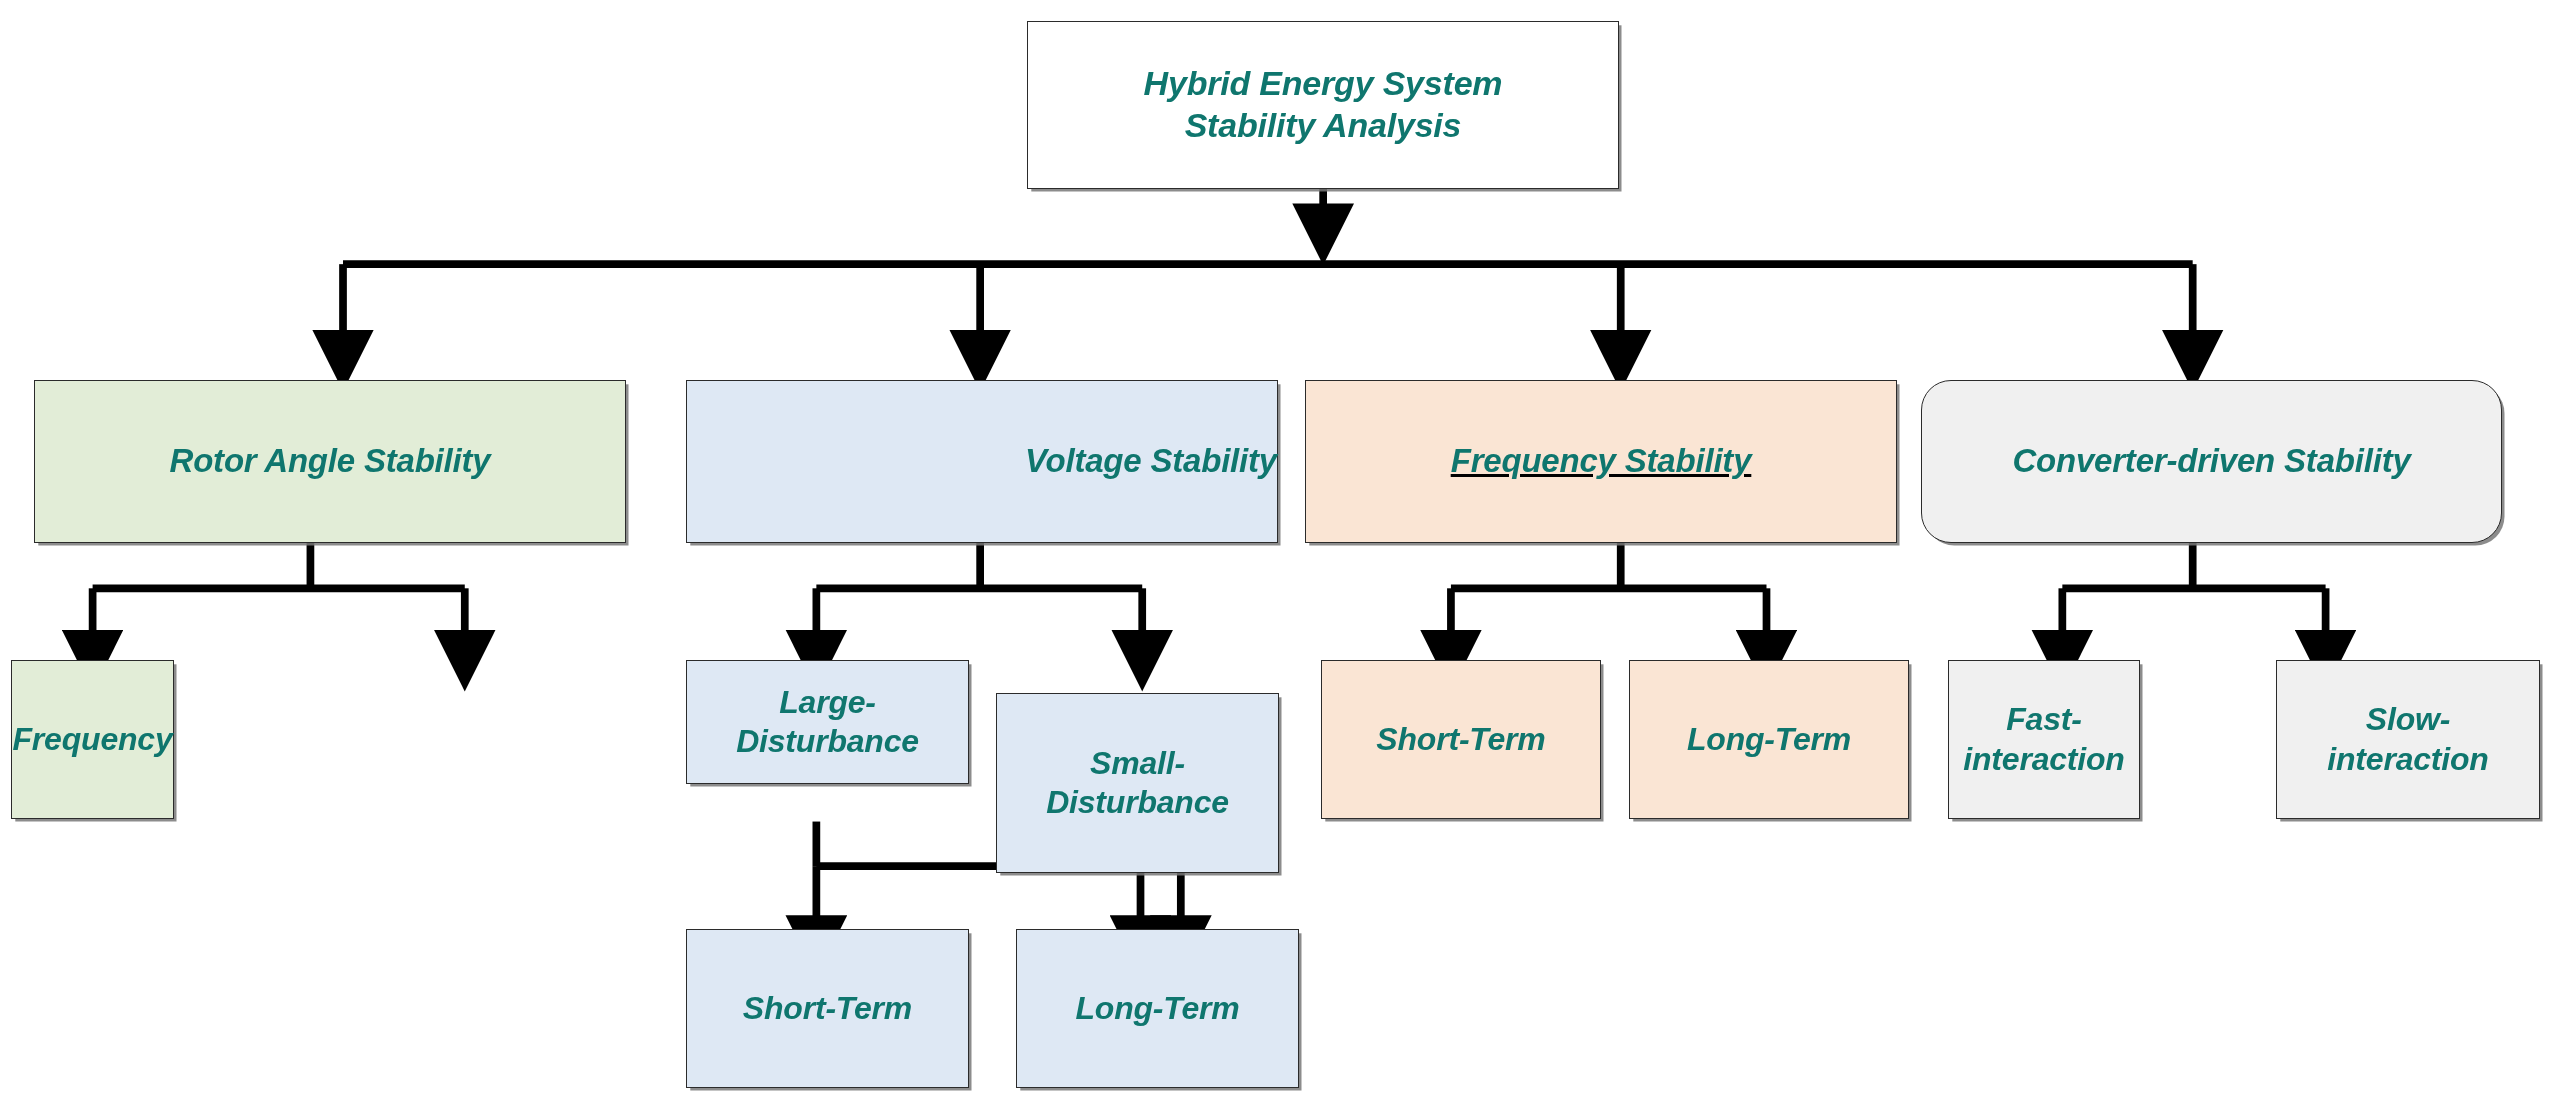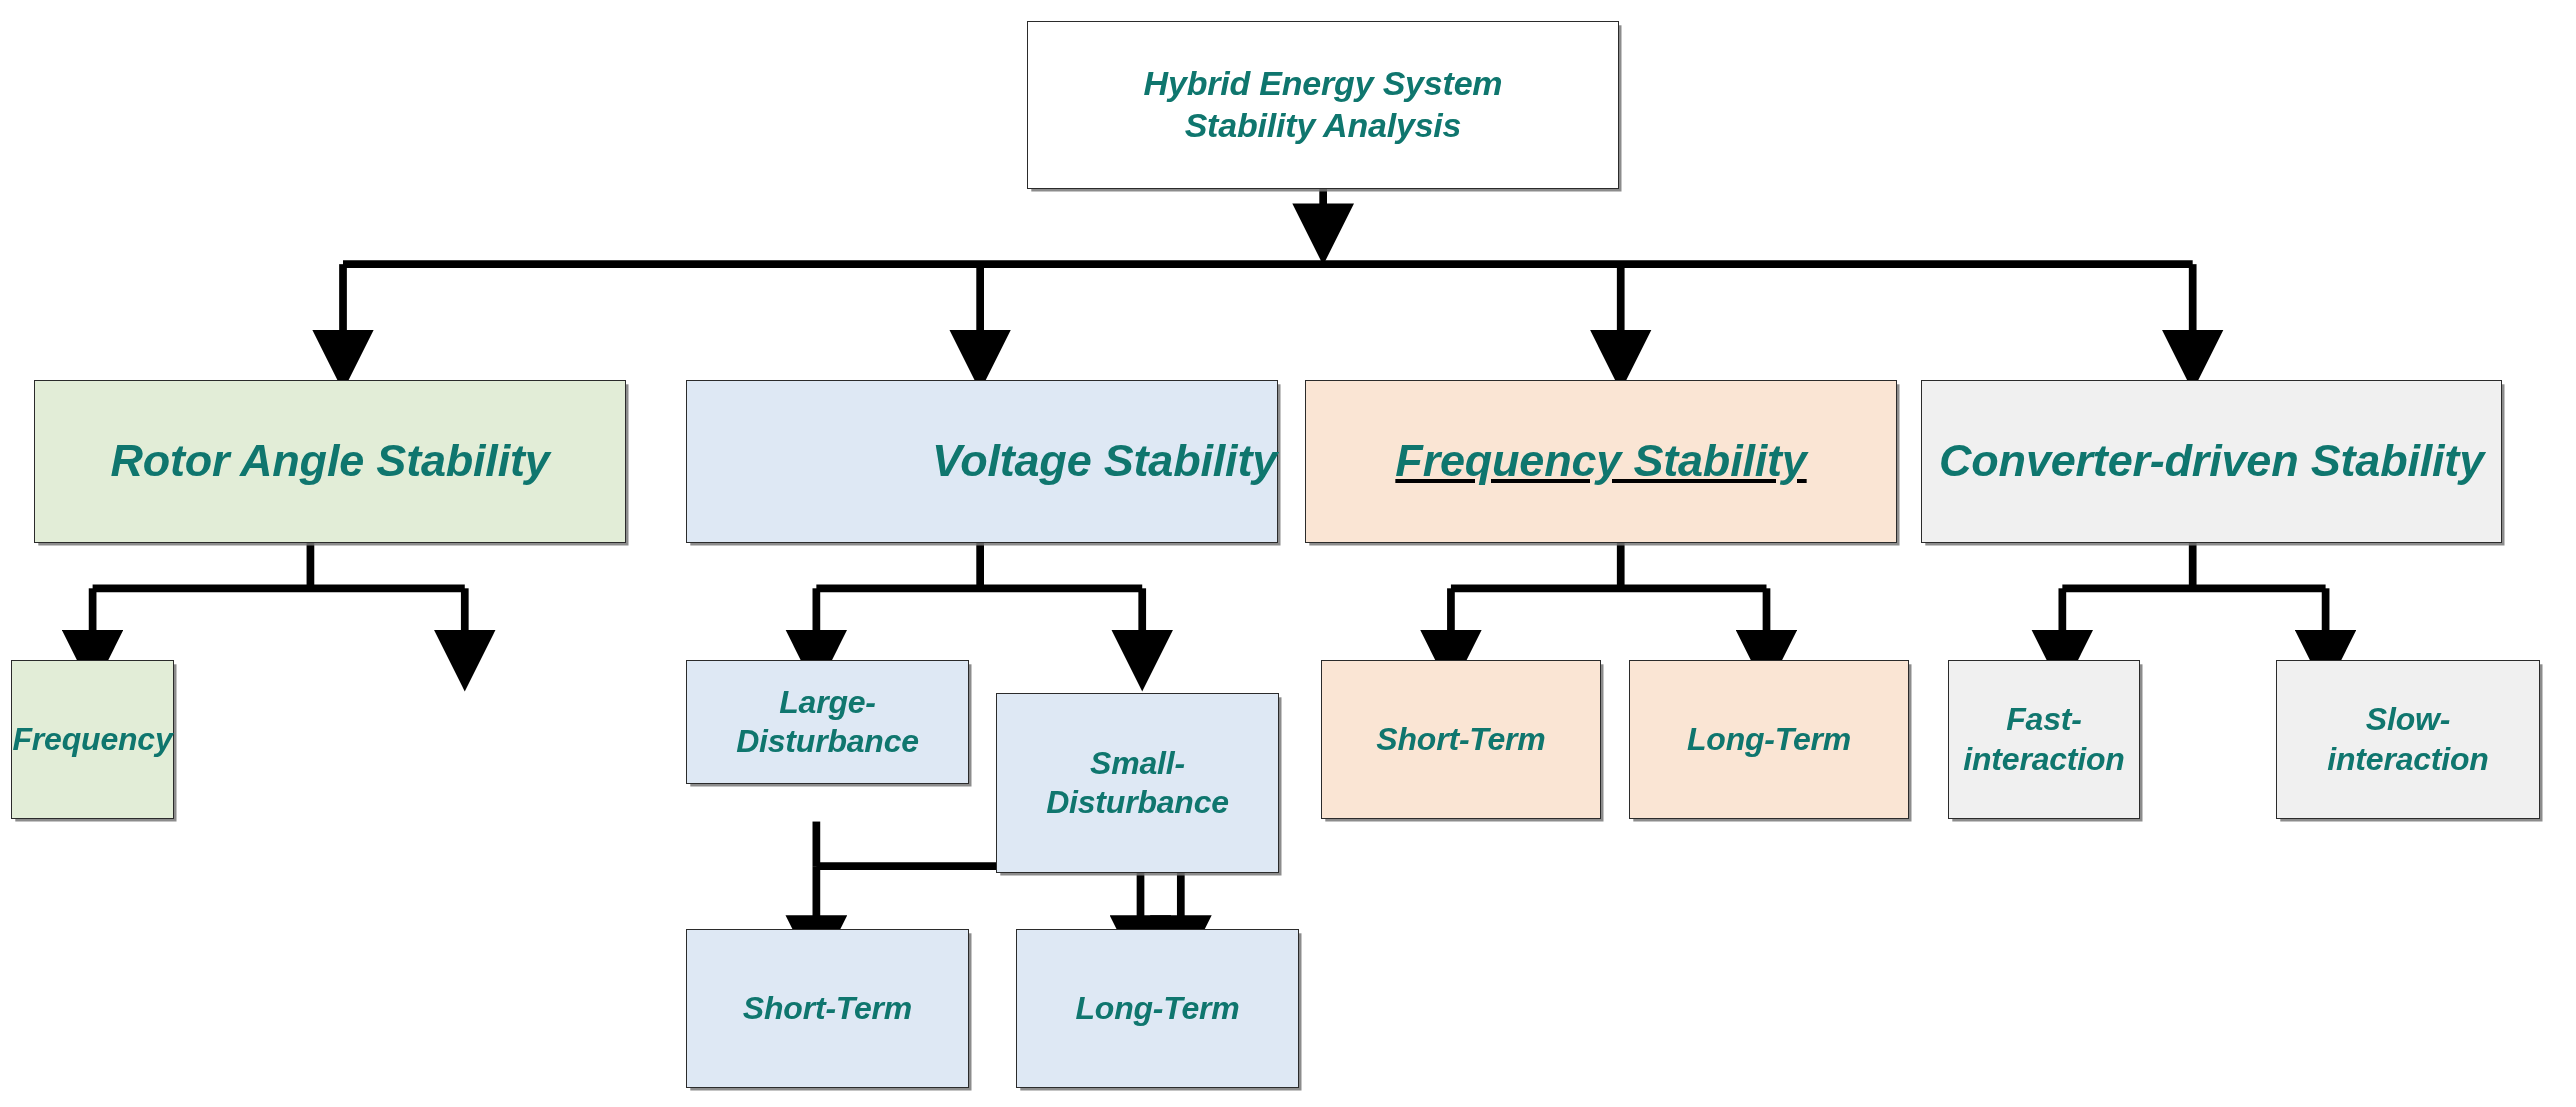--- a/index.html
+++ b/index.html
@@ -36,21 +36,21 @@
   }
   .node .label {
     font-style: italic;
     font-weight: bold;
     color: #0f766e;
     line-height: 1.22;
     letter-spacing: -0.2px;
     white-space: pre-line;
   }
   .lvl0 .label { font-size: 34px; }
-  .lvl1 .label { font-size: 45px; }
+  .lvl1 .label { font-size: 33px; }
   .lvl2 .label { font-size: 32px; }
   .lvl3 .label { font-size: 32px; }
 </style>
 </head>
 <body>
 
 <div id="canvas">
 
   <svg id="edges" viewBox="0 0 3004 1292">
     <defs>
@@ -121,21 +121,21 @@
   </div>
 
   <div class="node lvl1" style="left:686px; top:380px; width:592px; height:163px; background:#DEE8F4;justify-content:flex-end;">
     <span class="label">Voltage Stability</span>
   </div>
 
   <div class="node lvl1" style="left:1305px; top:380px; width:592px; height:163px; background:#FAE5D4;text-decoration:underline;">
     <span class="label">Frequency Stability</span>
   </div>
 
-  <div class="node lvl1" style="left:1921px; top:380px; width:581px; height:163px; background:#F0F0F0;">
+  <div class="node lvl1" style="left:1921px; top:380px; width:581px; height:163px; background:#F0F0F0;border-radius:30px;">
     <span class="label">Converter-driven Stability</span>
   </div>
 
   <div class="node lvl2" style="left:11px; top:660px; width:163px; height:159px; background:#E2EDD7;">
     <span class="label">Frequency</span>
   </div>
 
 
   <div class="node lvl2" style="left:686px; top:660px; width:283px; height:124px; background:#DEE8F4;">
     <span class="label">Large-

